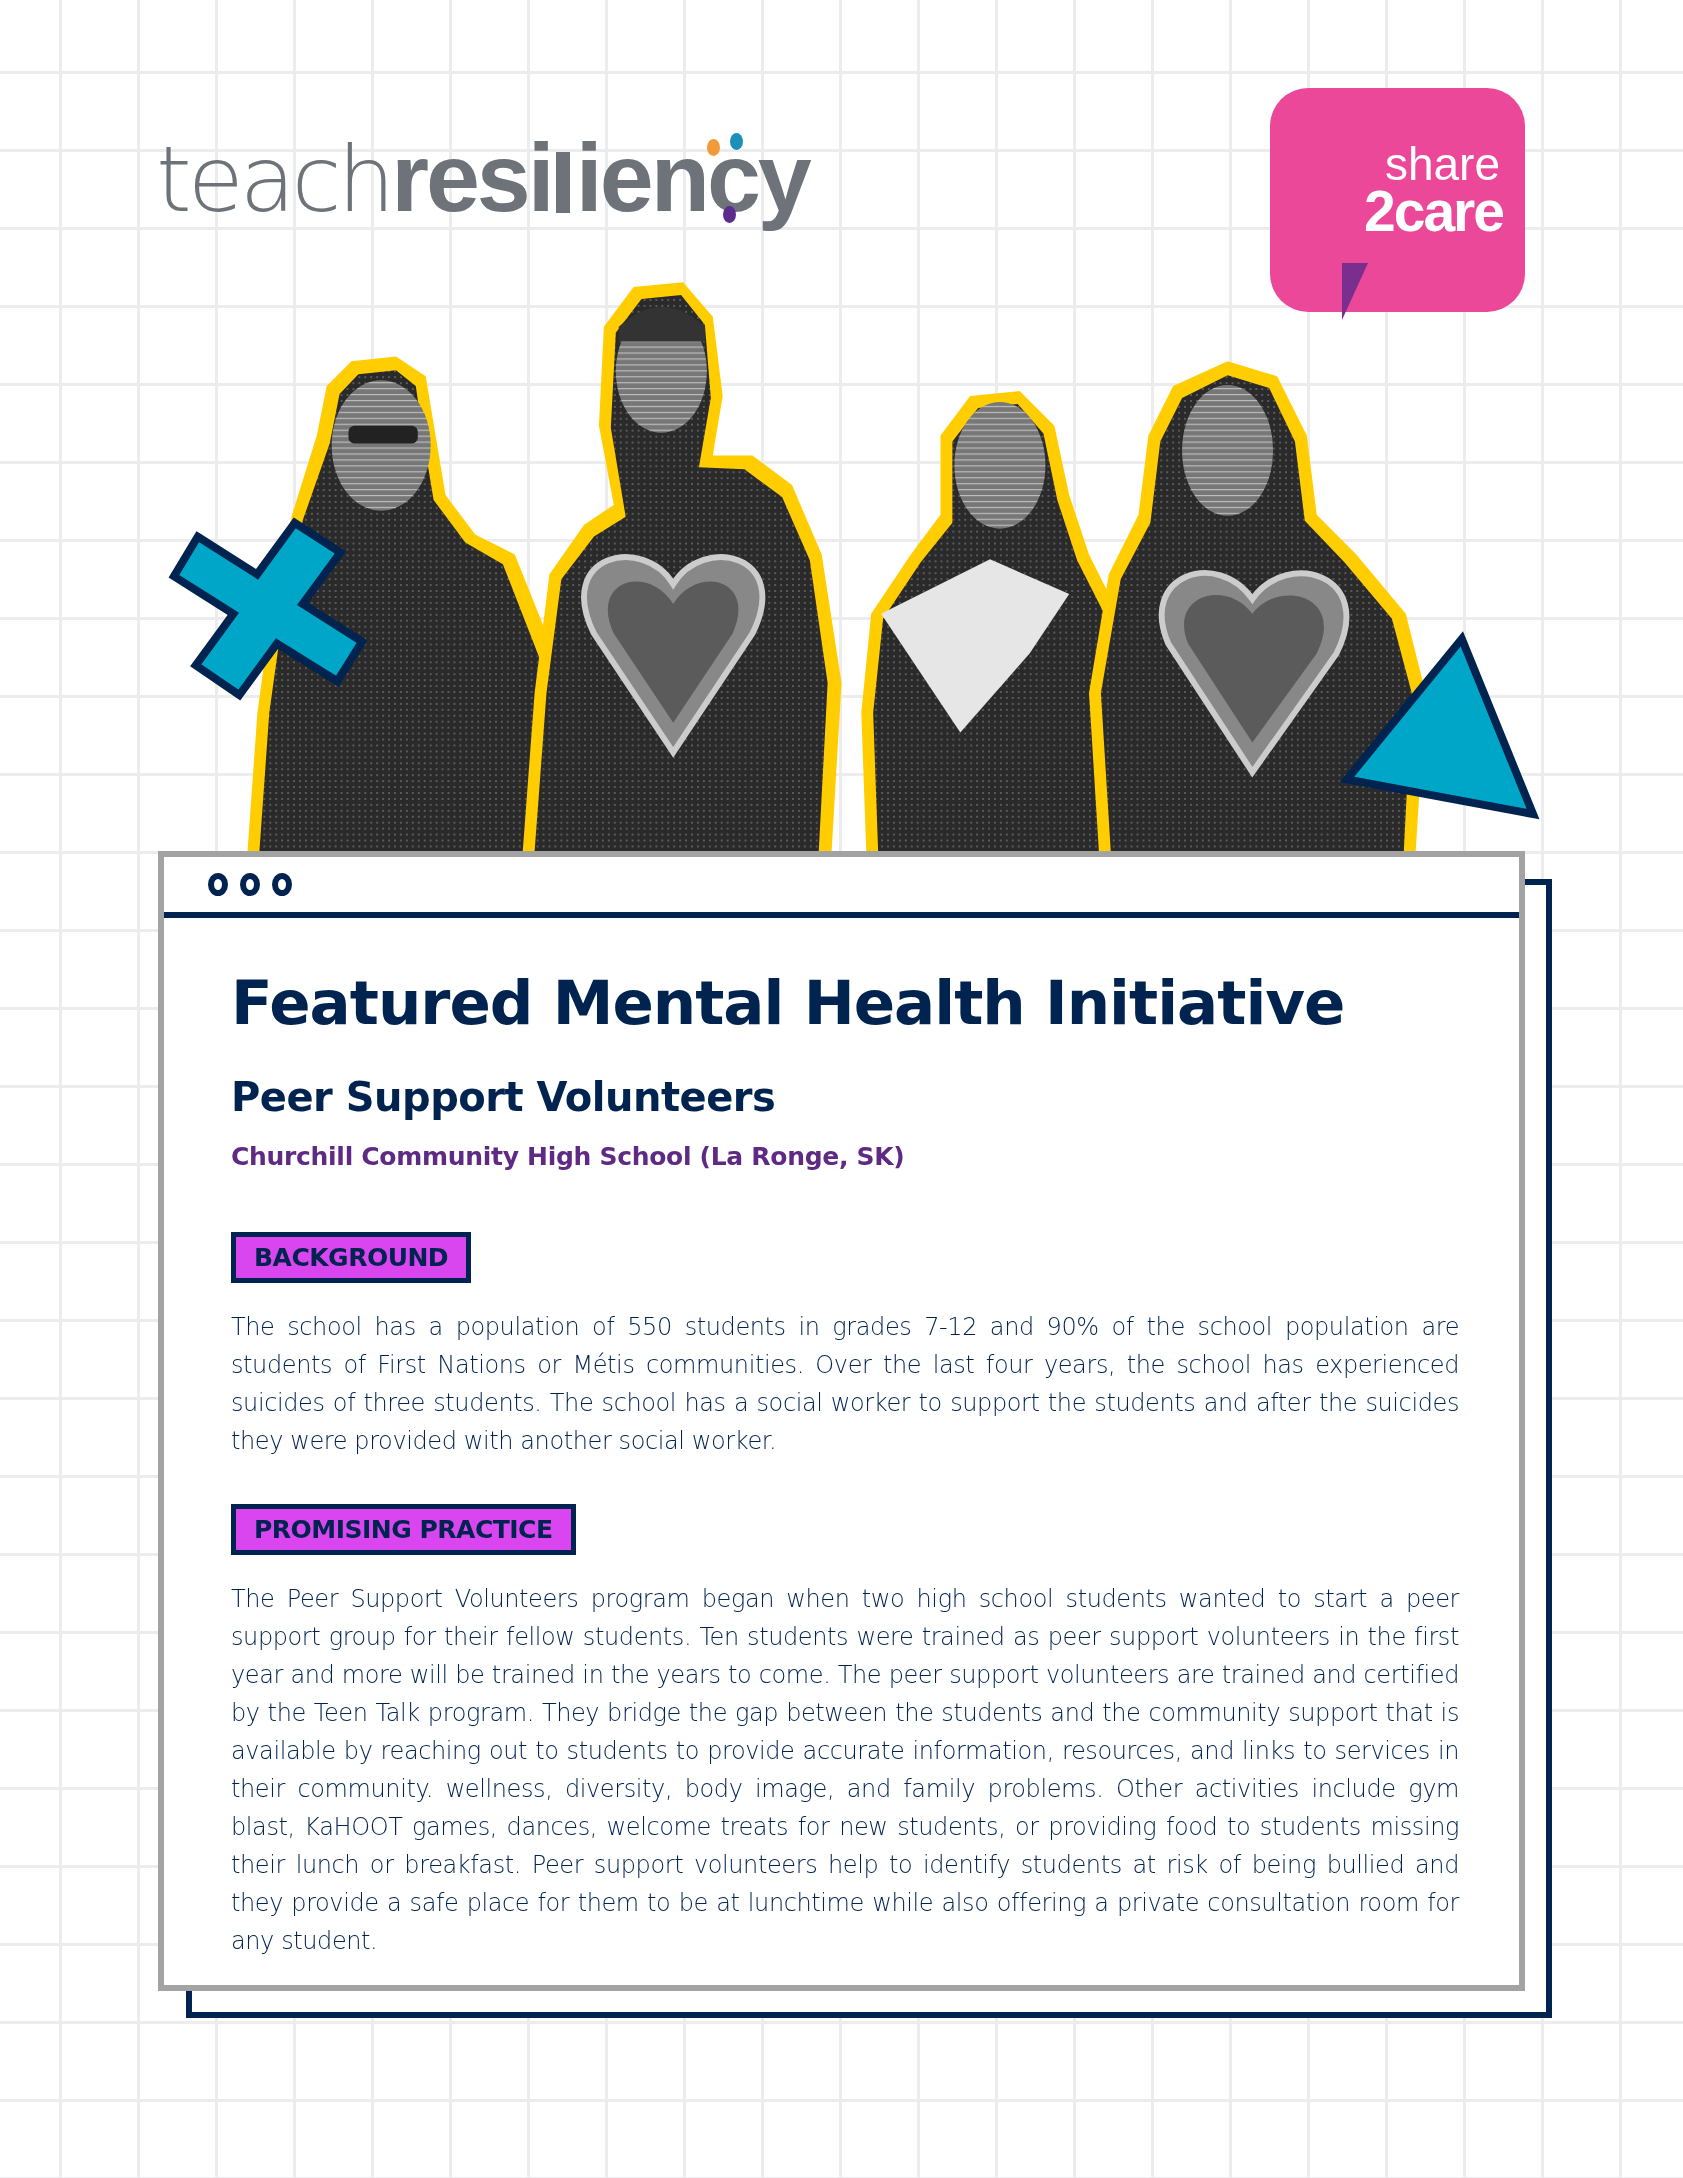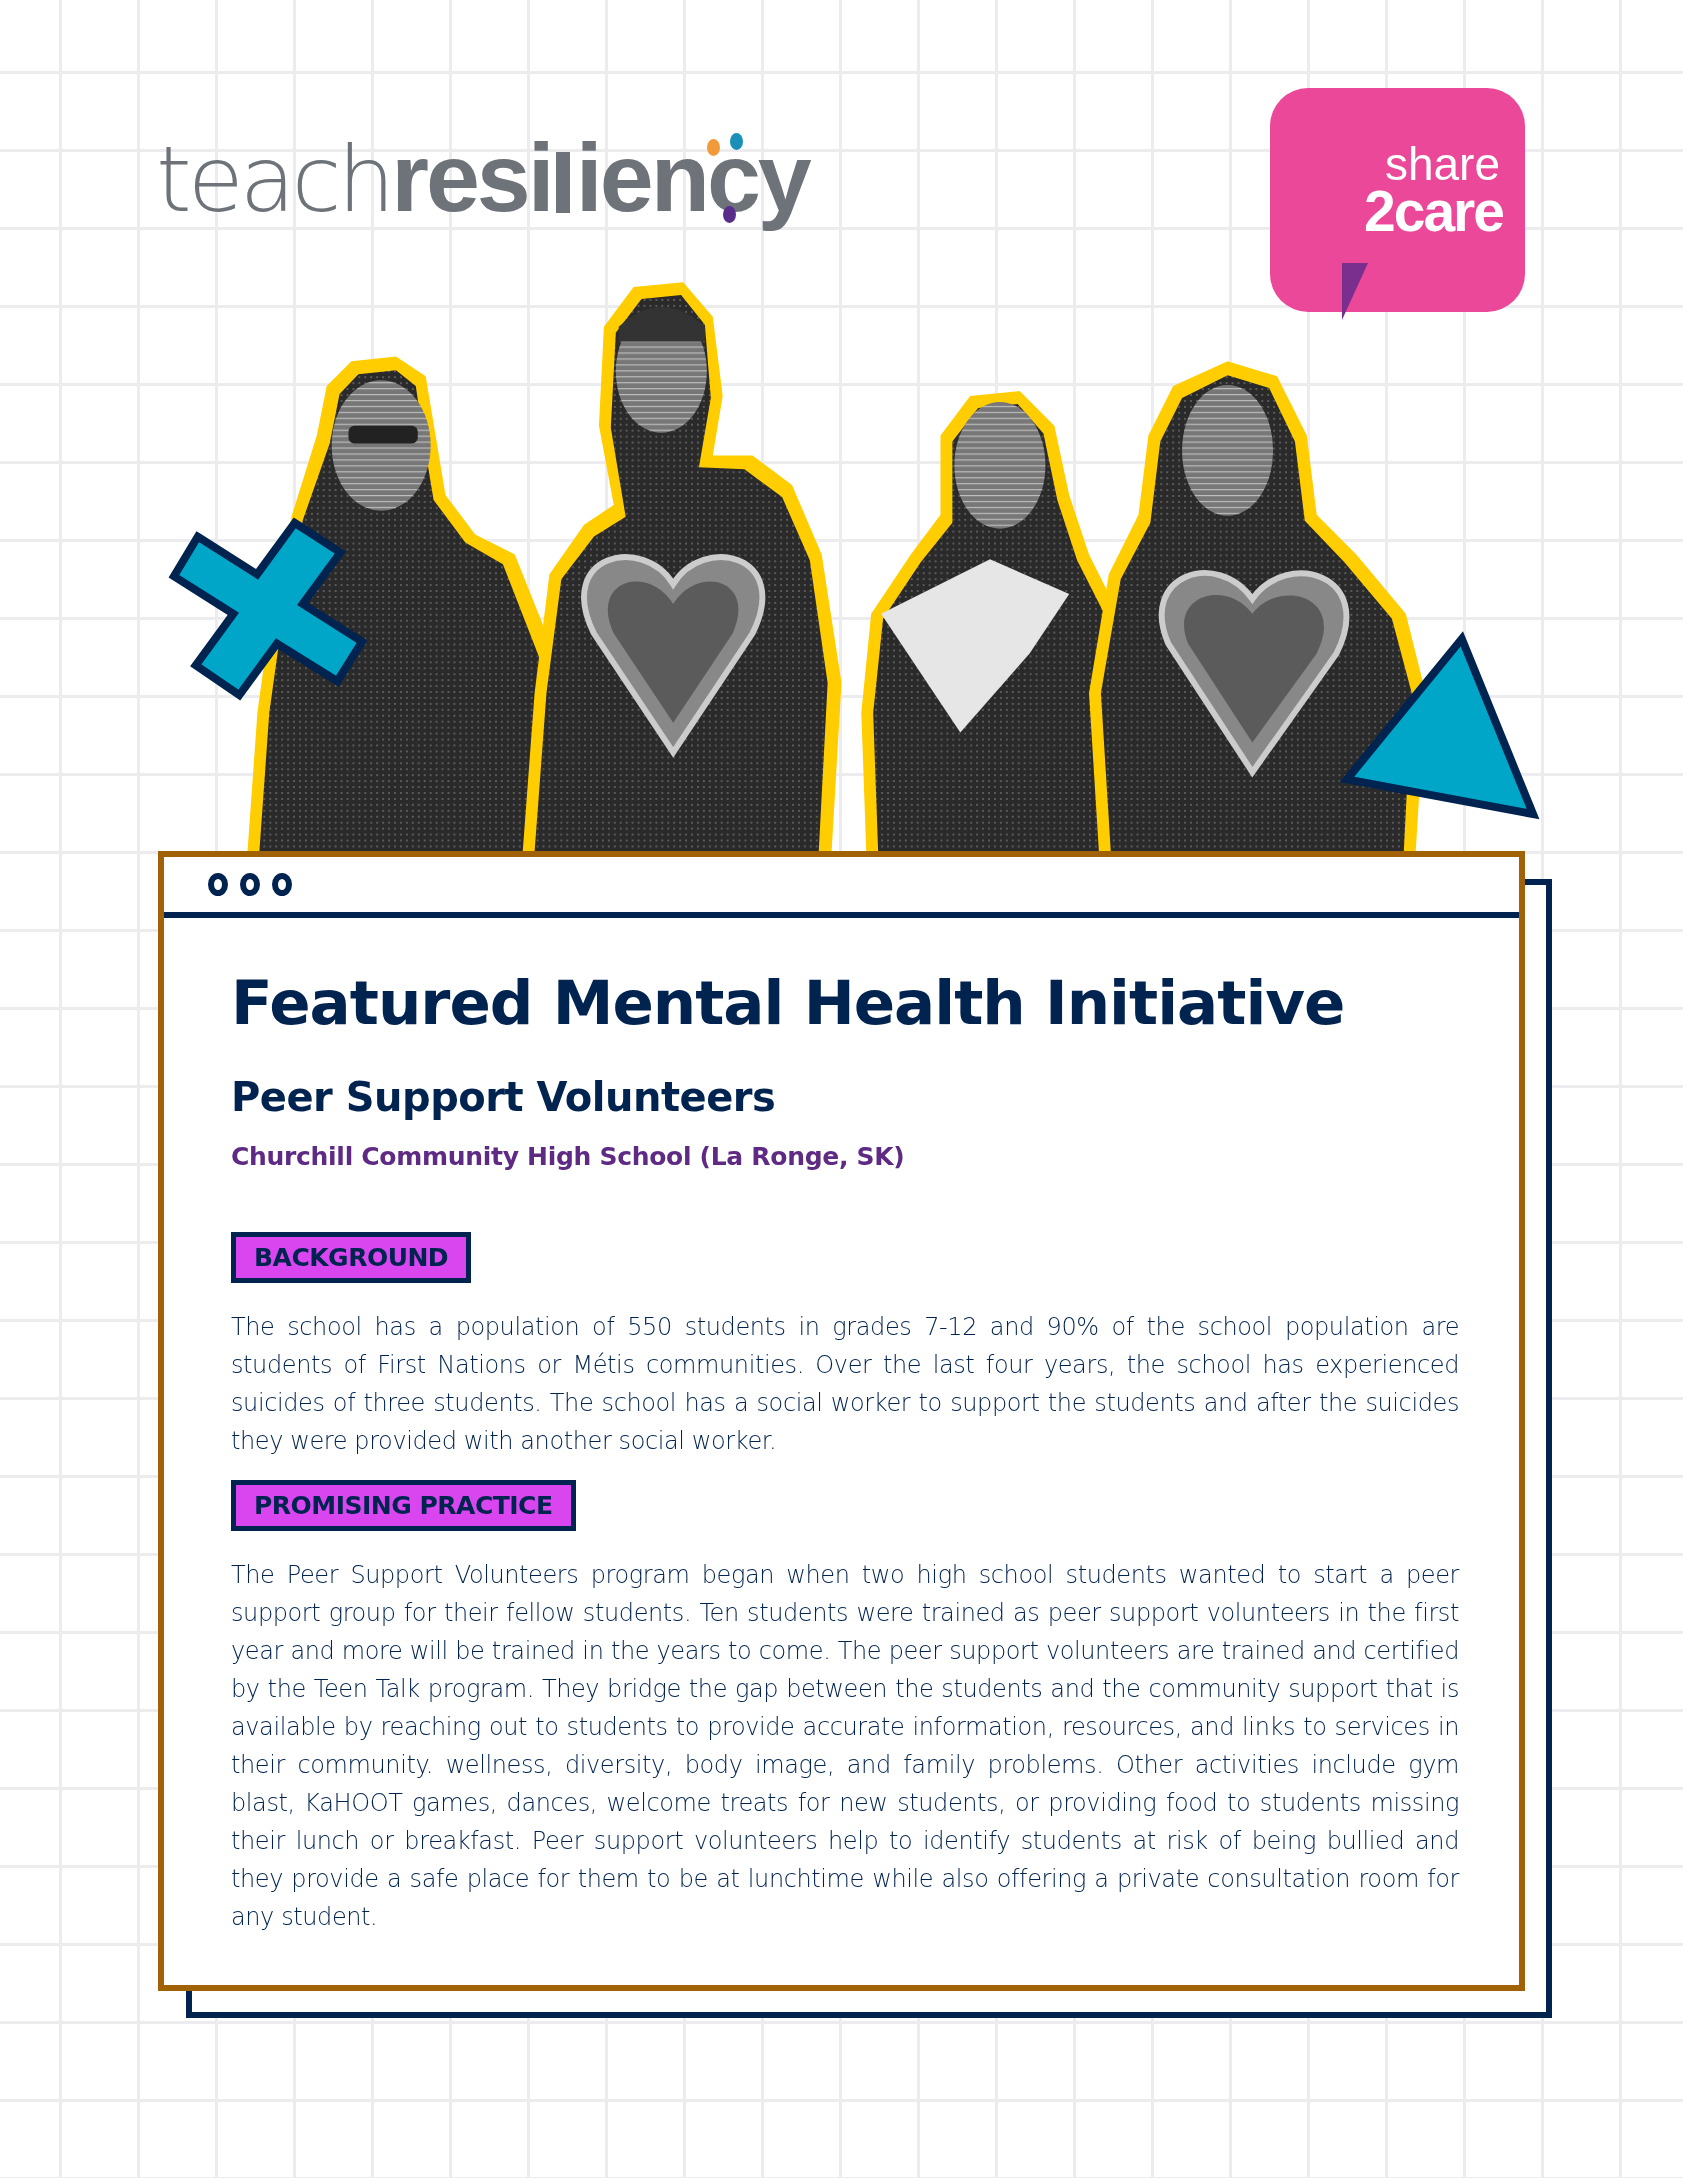--- a/index.html
+++ b/index.html
@@ -56,21 +56,21 @@
   
   .shape { position: absolute; }
 
   
   .card-back {
     position: absolute; left: 186px; top: 879px; width: 1366px; height: 1139px;
     background: #fff; border: 6px solid #00234F;
   }
   .card {
     position: absolute; left: 158px; top: 851px; width: 1367px; height: 1140px;
-    background: #fff; border: 6px solid #a16207;
+    background: #fff; border: 6px solid #a3a3a3;
   }
   .titlebar {
     height: 61px; border-bottom: 6px solid #00234F;
     display: flex; align-items: center; padding-left: 44px; gap: 12px;
   }
   .win-dot {
     width: 20px; height: 23px; border: 6px solid #00234F; border-radius: 50%;
     display: inline-block;
   }
 
@@ -84,21 +84,21 @@
   }
   .school {
     margin-top: 22px; font-weight: 700; font-size: 25px; color: #5E2A84; letter-spacing: -0.3px;
   }
   .section-label {
     display: inline-block; margin-top: 61px;
     background: #d946ef; border: 5px solid #00234F;
     padding: 6px 18px 6px 18px;
     font-weight: 700; font-size: 25px; color: #00234F; letter-spacing: -0.5px;
   }
-  .section-label.second { margin-top: 20px; }
+  .section-label.second { margin-top: 44px; }
   .body-text {
     margin-top: 25px;
     font-family: "DejaVu Sans", sans-serif; font-weight: 300;
     font-size: 24px; line-height: 38px; color: #00234F;
     text-align: justify; letter-spacing: -0.4px;
     width: 1228px;
   }
 </style>
 </head>
 <body>

